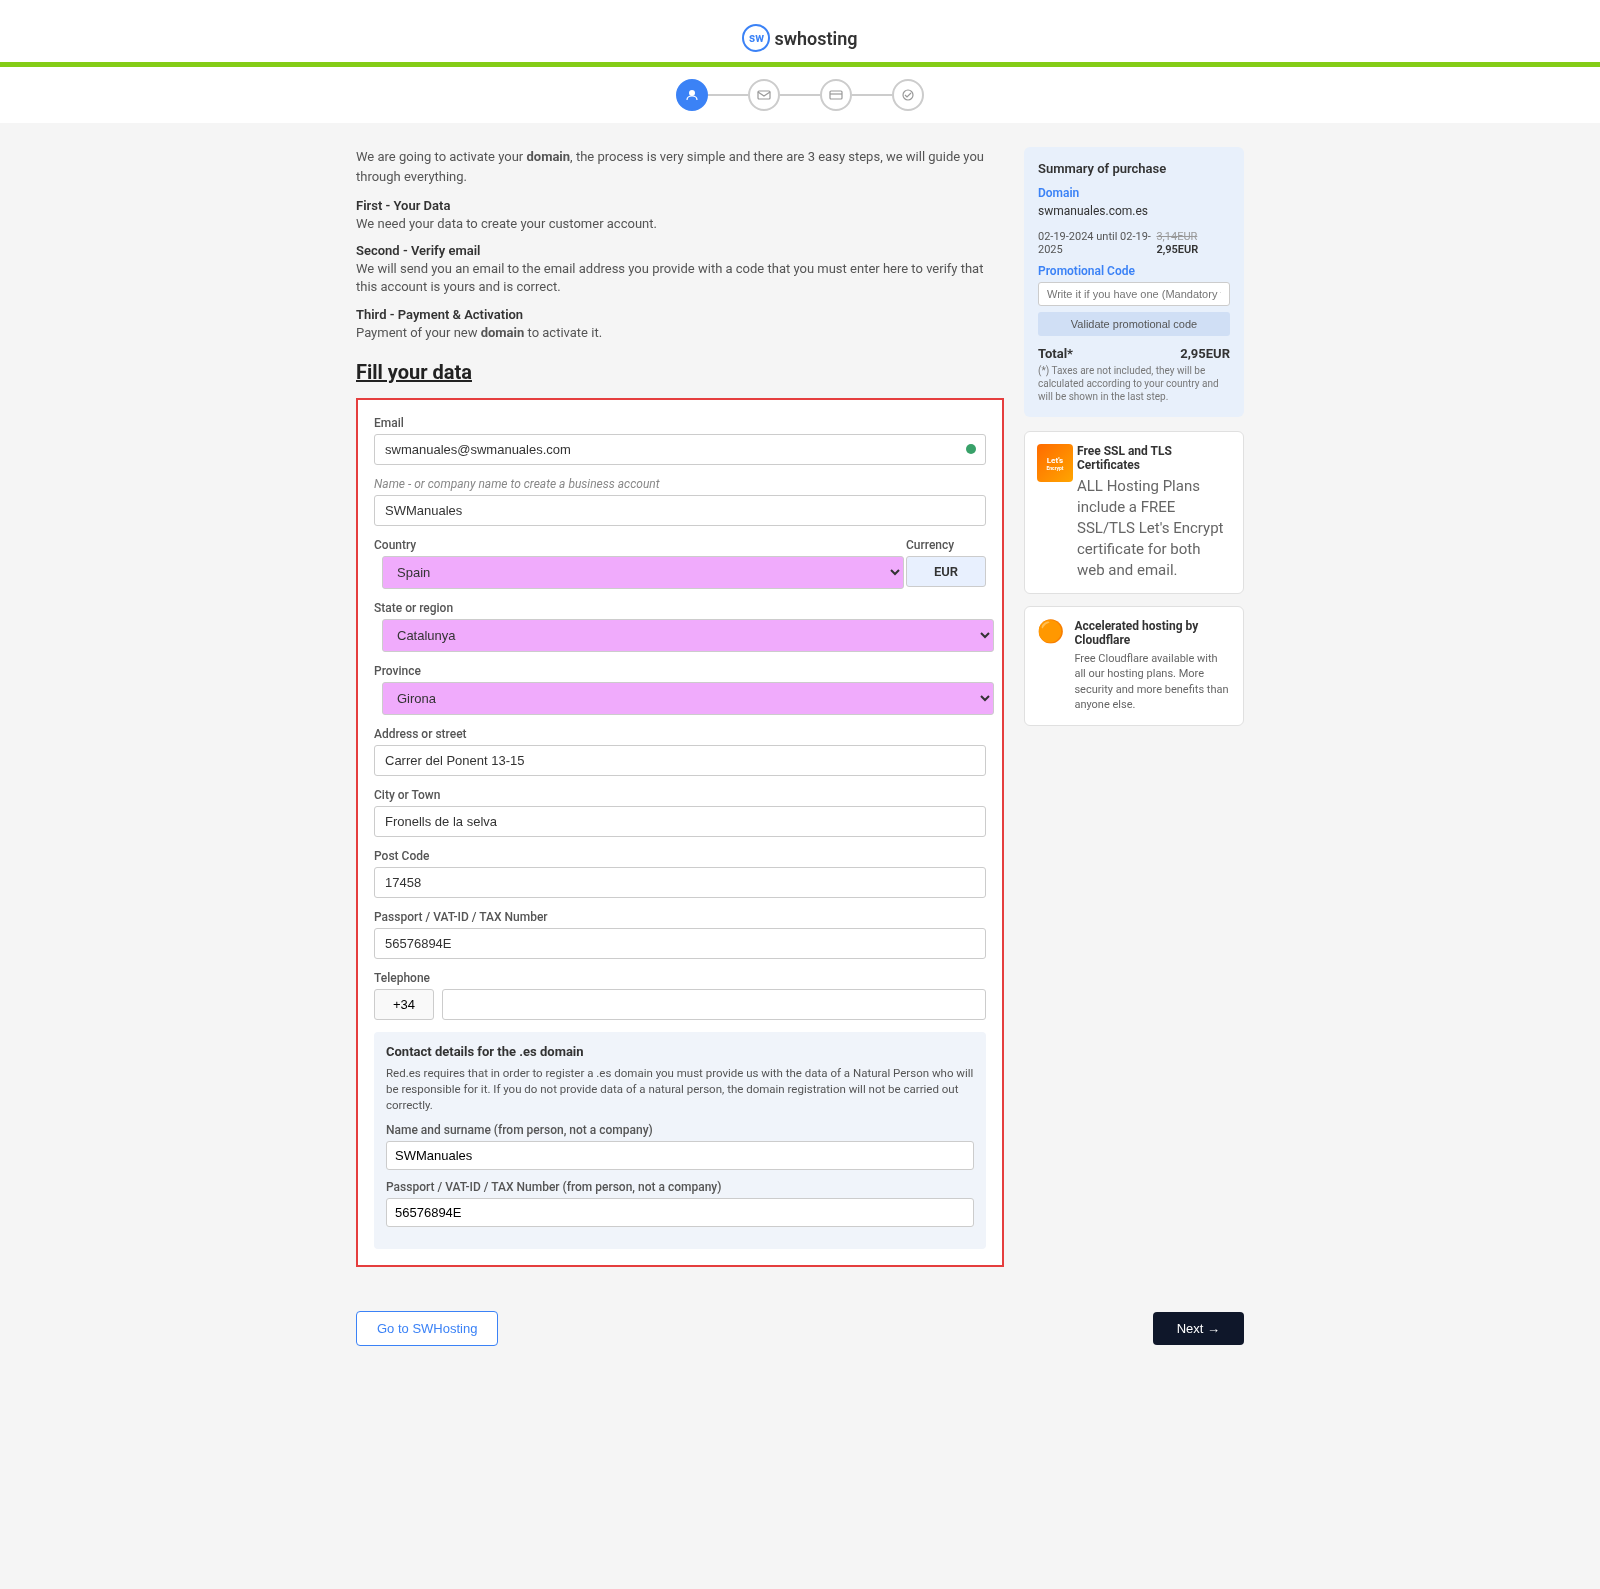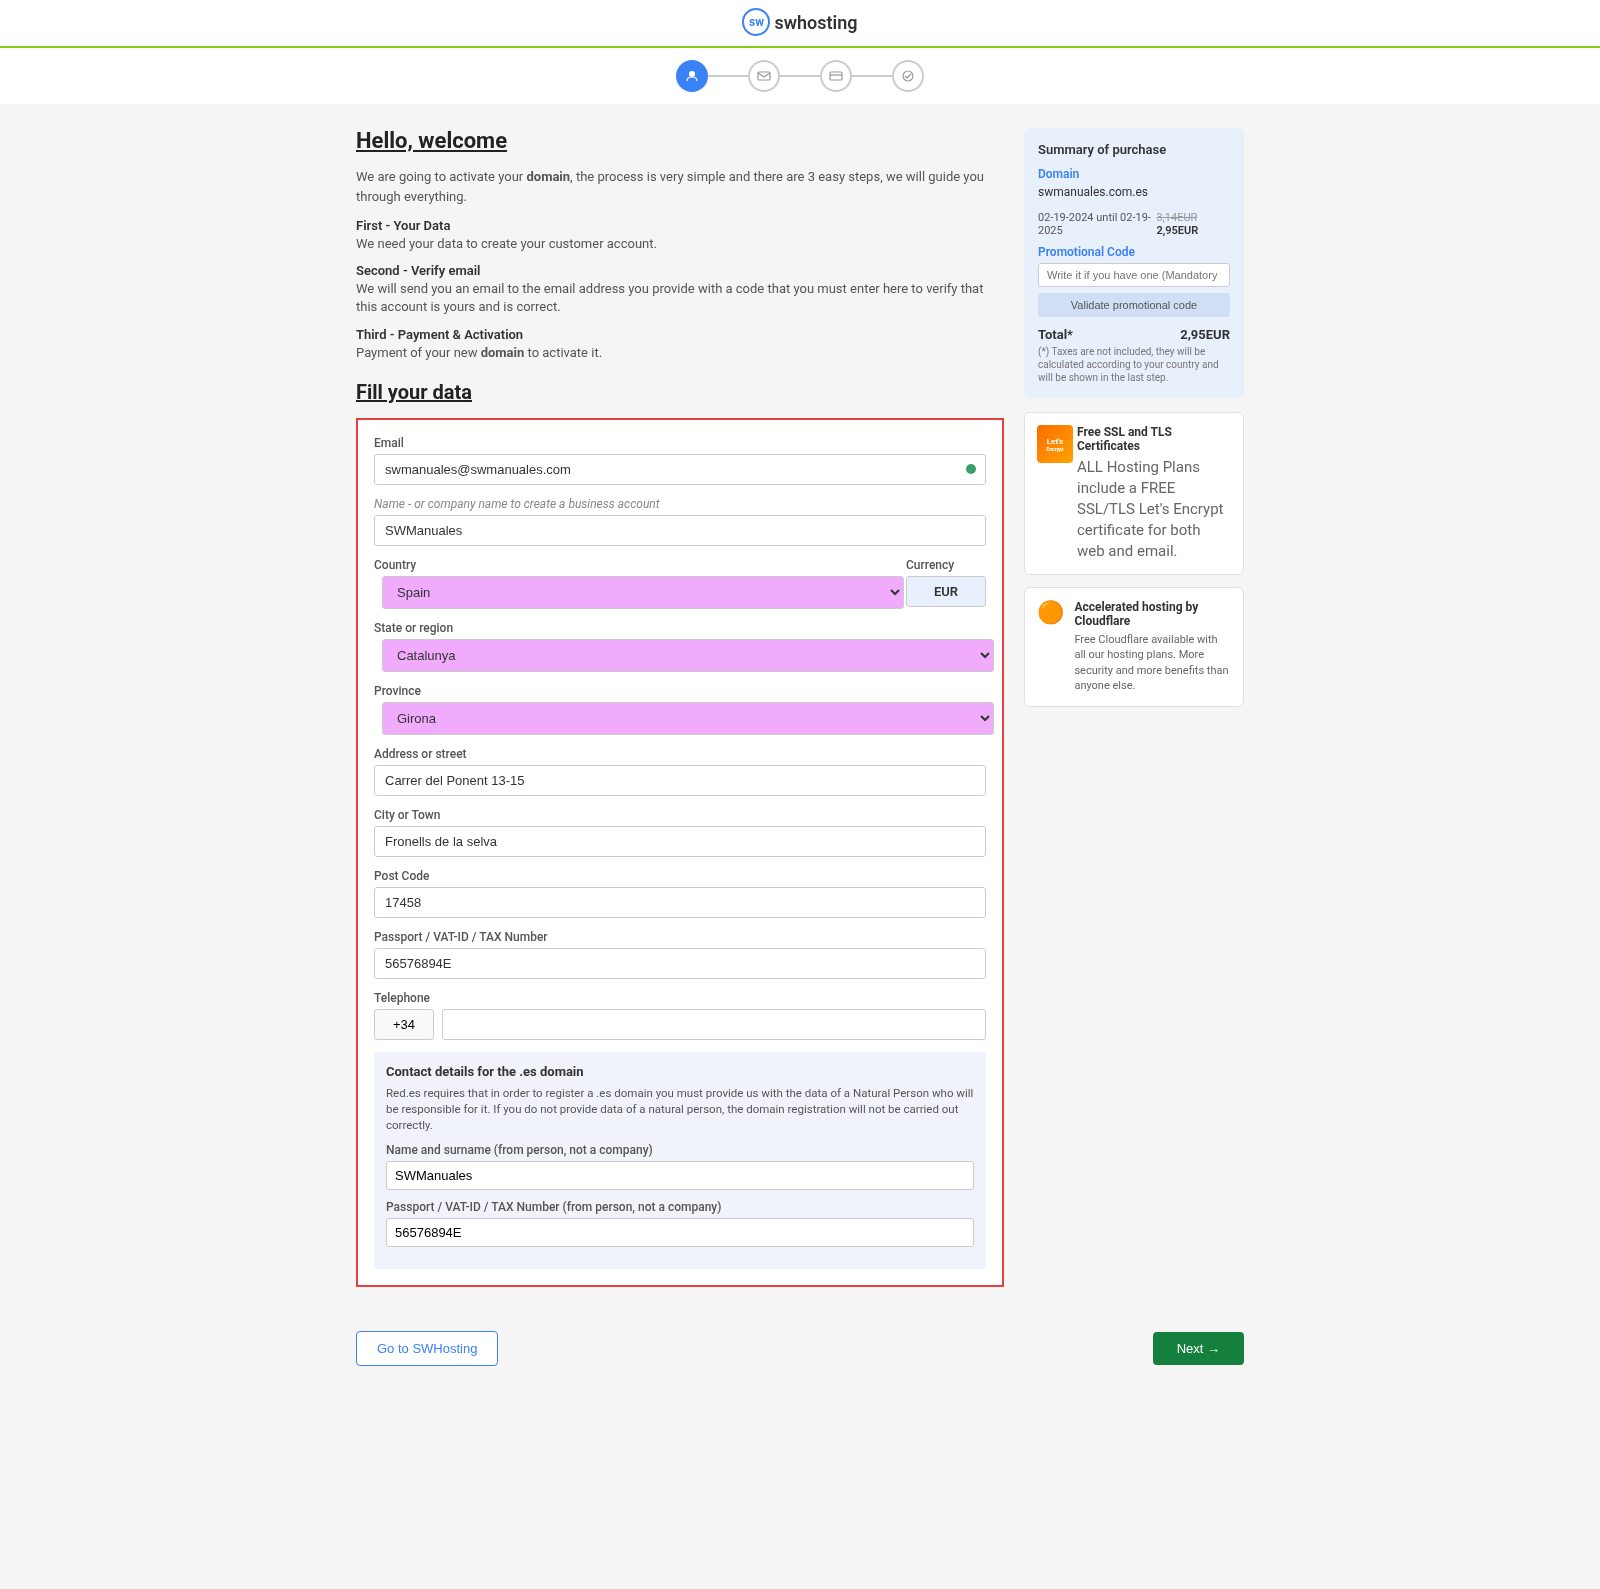--- a/index.html
+++ b/index.html
@@ -8,22 +8,22 @@
       background: #f5f5f5;
       color: #333;
       font-size: 13px;
       min-height: 1589px;
     }
 
     
     .header {
       background: #fff;
       text-align: center;
-      padding: 8px 0 10px;
-      border-bottom: 2px solid #84cc16;
+      padding: 24px 0 10px;
+      border-bottom: 5px solid #84cc16;
     }
     .logo {
       display: inline-flex;
       align-items: center;
       gap: 4px;
       font-size: 18px;
       font-weight: 600;
       color: #333;
     }
     .logo-icon {
@@ -377,21 +377,21 @@
     .btn-secondary {
       background: #fff;
       border: 1px solid #3b82f6;
       color: #3b82f6;
       border-radius: 4px;
       padding: 9px 20px;
       font-size: 13px;
       cursor: pointer;
     }
     .btn-primary {
-      background: #15803d;
+      background: #0f172a;
       border: none;
       color: #fff;
       border-radius: 4px;
       padding: 9px 24px;
       font-size: 13px;
       cursor: pointer;
       display: flex;
       align-items: center;
       gap: 6px;
     }
@@ -447,21 +447,20 @@
     <svg width="14" height="14" viewBox="0 0 14 14">
       <circle cx="7" cy="7" r="5" stroke="#999" stroke-width="1.2" fill="none"></circle>
       <path d="M4 7l2 2 4-4" stroke="#999" stroke-width="1.2" fill="none"></path>
     </svg>
   </div>
 </div>
 
 <div class="main-content">
 
   <div class="left-panel">
-    <h1 class="welcome-title">Hello, welcome</h1>
 
     <p class="intro-text">
       We are going to activate your <strong>domain</strong>, the process is very simple and there are 3 easy steps, we will guide you through everything.
     </p>
 
     <div class="intro-step">First - Your Data</div>
     <div class="intro-step-desc">We need your data to create your customer account.</div>
 
     <div class="intro-step">Second - Verify email</div>
     <div class="intro-step-desc">

